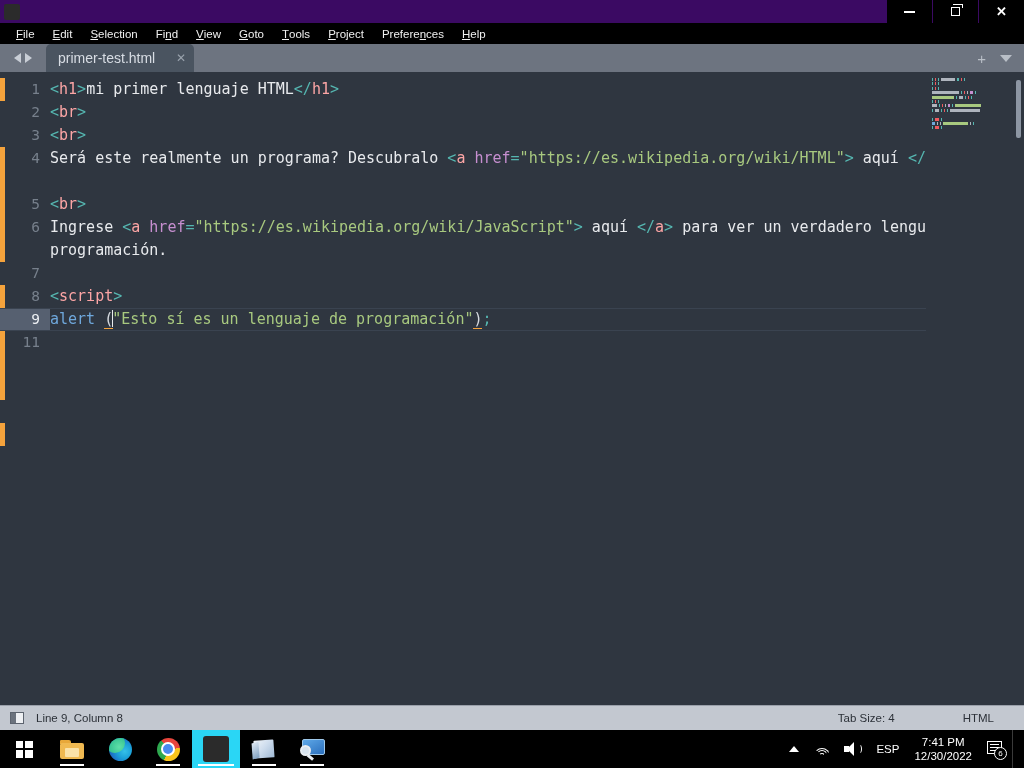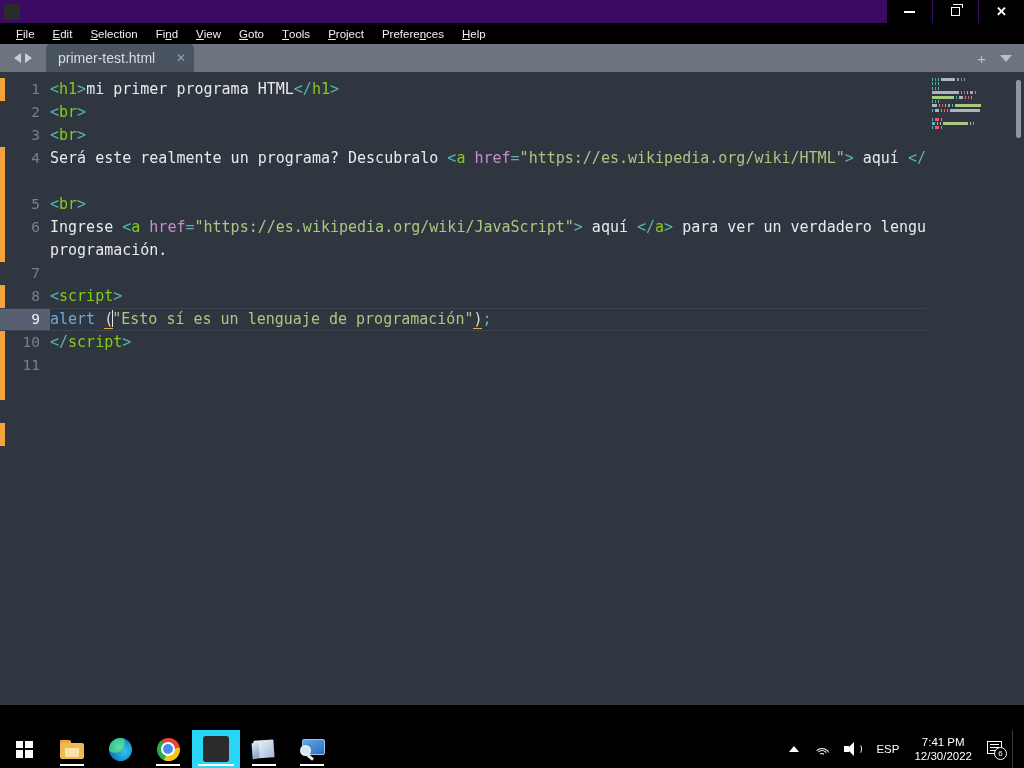--- a/index.html
+++ b/index.html
@@ -104,21 +104,21 @@
   .gutter.hl{ background:#566070; color:#eef1f5; }
   .ctext{ flex:1; white-space:pre-wrap; color:#e8eaed; }
   .line-hl{
     position:absolute; left:0; top:0; width:100%; height:23px;
     border-top:1px solid #3a4350; border-bottom:1px solid #3a4350;
     pointer-events:none;
   }
 
   
   .t-punct{ color:#55b6b0; }
-  .t-tag{ color:#84cc16; }
+  .t-tag{ color:#fca5a5; }
   .t-attr{ color:#c78fd0; }
   .t-str{ color:#a8c97f; }
   .t-text{ color:#e8eaed; }
   .t-fn{ color:#6fa8dc; }
   .t-brk{ color:#d7dbe0; border-bottom:1px solid #f5a33c; }
 
   .caret{
     display:inline-block; width:1px; height:17px; background:#e8eaed;
     vertical-align:-3px; margin:0 -1px;
   }
@@ -286,21 +286,21 @@
     <div class="mod-strip">
       <div class="mod-seg" style="top:6px;height:23px;"></div>
       <div class="mod-seg" style="top:75px;height:115px;"></div>
       <div class="mod-seg" style="top:213px;height:115px;"></div>
       <div class="mod-seg" style="top:351px;height:23px;"></div>
     </div>
 
     <div class="code-area" id="code-area">
         <div class="crow">
           <div class="gutter">1</div>
-          <div class="ctext"><span class="t-punct">&lt;</span><span class="t-tag">h1</span><span class="t-punct">&gt;</span><span class="t-text">mi primer programa HTML</span><span class="t-punct">&lt;/</span><span class="t-tag">h1</span><span class="t-punct">&gt;</span></div>
+          <div class="ctext"><span class="t-punct">&lt;</span><span class="t-tag">h1</span><span class="t-punct">&gt;</span><span class="t-text">mi primer lenguaje HTML</span><span class="t-punct">&lt;/</span><span class="t-tag">h1</span><span class="t-punct">&gt;</span></div>
         </div>
         <div class="crow">
           <div class="gutter">2</div>
           <div class="ctext"><span class="t-punct">&lt;</span><span class="t-tag">br</span><span class="t-punct">&gt;</span></div>
         </div>
         <div class="crow">
           <div class="gutter">3</div>
           <div class="ctext"><span class="t-punct">&lt;</span><span class="t-tag">br</span><span class="t-punct">&gt;</span></div>
         </div>
         <div class="crow tall">
@@ -320,24 +320,20 @@
           <div class="ctext"></div>
         </div>
         <div class="crow">
           <div class="gutter">8</div>
           <div class="ctext"><span class="t-punct">&lt;</span><span class="t-tag">script</span><span class="t-punct">&gt;</span></div>
         </div>
         <div class="crow">
           <div class="line-hl"></div>
           <div class="gutter hl">9</div>
           <div class="ctext"><span class="t-fn">alert</span><span class="t-text"> </span><span class="t-brk">(</span><span class="caret"></span><span class="t-str">"Esto sí es un lenguaje de programación"</span><span class="t-brk">)</span><span class="t-punct">;</span></div>
-        </div>
-        <div class="crow">
-          <div class="gutter">10</div>
-          <div class="ctext"><span class="t-punct">&lt;/</span><span class="t-tag">script</span><span class="t-punct">&gt;</span></div>
         </div>
         <div class="crow">
           <div class="gutter">11</div>
           <div class="ctext"></div>
         </div>
       </div>
 
     <div class="minimap" id="minimap">
       <div class="mm-scroll"></div>
     <div class="mm-line">
@@ -413,20 +409,28 @@
         </div>
         <div class="mm-line">
           <span class="mm-seg" style="width: 1.24px; background: rgb(85, 182, 176);"></span>
           <span class="mm-seg" style="width: 3.72px; background: rgb(239, 90, 95);"></span>
           <span class="mm-seg" style="width: 1px; background: rgb(85, 182, 176);"></span>
         </div>
         <div class="mm-line"></div>
       </div>
   </div>
 
+  <div class="statusbar">
+    <div class="st-panebtn"></div>
+    <div class="st-left">Line 9, Column 8</div>
+    <div class="st-right">
+      <span class="st-tabsize">Tab Size: 4</span>
+      <span class="st-syntax">HTML</span>
+    </div>
+  </div>
 
   <div class="taskbar">
     <div class="start">
       <span class="winflag">
         <i></i>
           <i></i>
           <i></i>
           <i></i>
       </span>
     </div>

